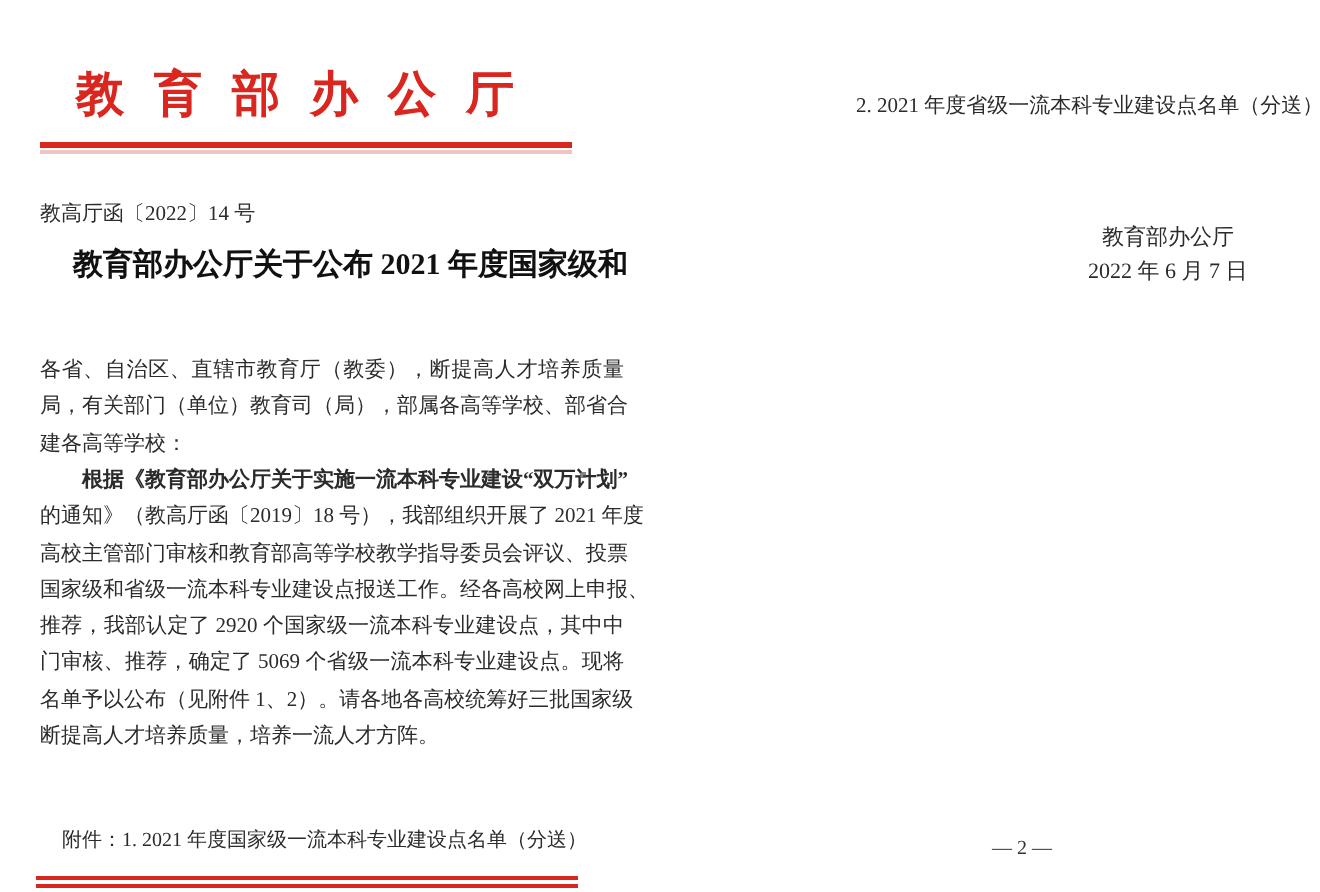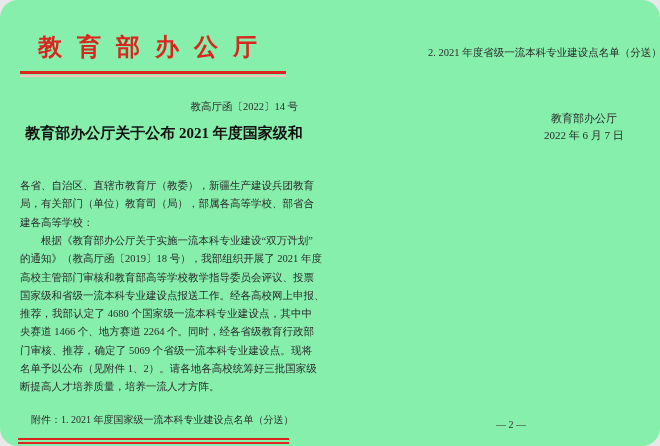--- a/index.html
+++ b/index.html
@@ -4,25 +4,24 @@
 <style>
   html, body {
     margin: 0;
     padding: 0;
     background: #e8e8e8;
   }
   .canvas {
     position: relative;
     width: 660px;
     height: 446px;
-    background: #86efac;
+    background: #ffffff;
     overflow: hidden;
     font-family: "Liberation Serif", "DejaVu Serif", serif;
     color: #222;
-    border-radius: 18px;
   }
   
   .letterhead {
     position: absolute;
     left: 38px;
     top: 31px;
     font-size: 24px;
     font-weight: bold;
     letter-spacing: 15px;
     white-space: nowrap;
@@ -35,31 +34,31 @@
     width: 266px;
   }
   .head-rule .thick { height: 2.5px; background: #d9261e; }
   .head-rule .thin  { height: 2px; background: #f2c3bf; margin-top: 1px; }
 
   .doc-number {
     position: absolute;
     left: 20px;
     top: 100px;
     width: 278px;
-    text-align: right;
+    text-align: left;
     font-size: 10.5px;
     color: #2b2b2b;
     white-space: nowrap;
   }
   .doc-title {
     position: absolute;
     left: 14px;
     top: 123px;
     width: 300px;
-    text-align: center;
+    text-align: right;
     font-weight: bold;
     font-size: 15px;
     line-height: 20px;
     color: #111;
   }
   .salutation {
     position: absolute;
     left: 20px;
     top: 177px;
     width: 292px;
@@ -75,21 +74,21 @@
     font-size: 10.5px;
     line-height: 18.3px;
     color: #2b2b2b;
   }
   .jline {
     text-align: justify;
     text-align-last: justify;
     white-space: nowrap;
   }
   .lline { text-align: center; text-align-last: left; }
-  .indent { text-indent: 21px; }
+  .indent { text-indent: 21px; font-weight: bold; }
   .attachment-1 {
     position: absolute;
     left: 13px;
     top: 413px;
     width: 300px;
     font-size: 10px;
     color: #2b2b2b;
     text-indent: 18px;
     white-space: nowrap;
   }
@@ -160,32 +159,31 @@
       <div class="thin"></div>
     </div>
 
     <div class="doc-number">教高厅函〔2022〕14 号</div>
 
     <div class="doc-title">
       <div>教育部办公厅关于公布 2021 年度国家级和</div>
     </div>
 
     <div class="salutation">
-      <div class="jline">各省、自治区、直辖市教育厅（教委），新疆生产建设兵团教育</div>
+      <div class="jline">各省、自治区、直辖市教育厅（教委），断提高人才培养质量</div>
       <div class="jline">局，有关部门（单位）教育司（局），部属各高等学校、部省合</div>
       <div class="lline">建各高等学校：</div>
     </div>
 
     <div class="body-block">
       <div class="jline indent">根据《教育部办公厅关于实施一流本科专业建设“双万计划”</div>
       <div class="jline">的通知》（教高厅函〔2019〕18 号），我部组织开展了 2021 年度</div>
       <div class="jline">高校主管部门审核和教育部高等学校教学指导委员会评议、投票</div>
       <div class="jline">国家级和省级一流本科专业建设点报送工作。经各高校网上申报、</div>
-      <div class="jline">推荐，我部认定了 4680 个国家级一流本科专业建设点，其中中</div>
-      <div class="jline">央赛道 1466 个、地方赛道 2264 个。同时，经各省级教育行政部</div>
+      <div class="jline">推荐，我部认定了 2920 个国家级一流本科专业建设点，其中中</div>
       <div class="jline">门审核、推荐，确定了 5069 个省级一流本科专业建设点。现将</div>
       <div class="jline">名单予以公布（见附件 1、2）。请各地各高校统筹好三批国家级</div>
       <div class="lline">断提高人才培养质量，培养一流人才方阵。</div>
     </div>
 
     <div class="attachment-1">附件：1. 2021 年度国家级一流本科专业建设点名单（分送）</div>
 
     <div class="bottom-rule">
       <div class="l1"></div>
       <div class="l2"></div>

